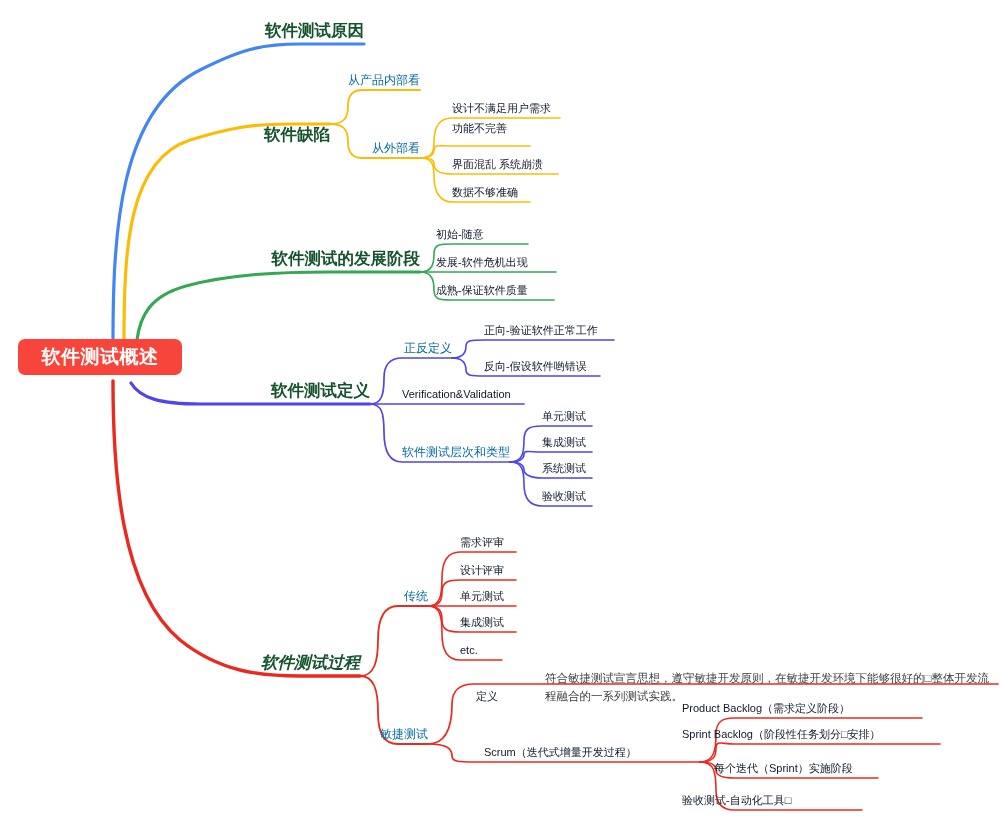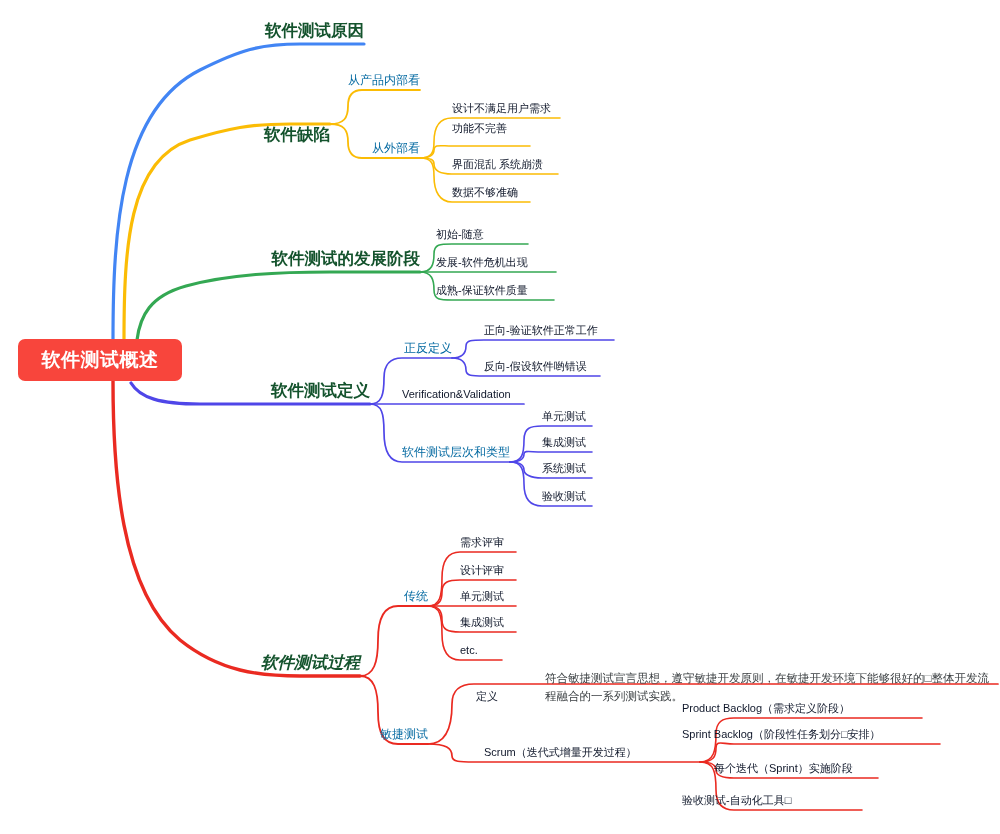--- a/index.html
+++ b/index.html
@@ -31,21 +31,21 @@
     white-space: nowrap;
     color: #3c4043;
     line-height: 1.25;
   }
   
   .root-node {
     position: absolute;
     left: 18px;
     top: 339px;
     width: 164px;
-    height: 42px;
+    height: 36px;
     background: #f8453c;
     border-radius: 7px;
     display: flex;
     align-items: center;
     justify-content: center;
     box-sizing: border-box;
   }
   .root-label {
     color: #ffffff;
     font-size: 19px;

